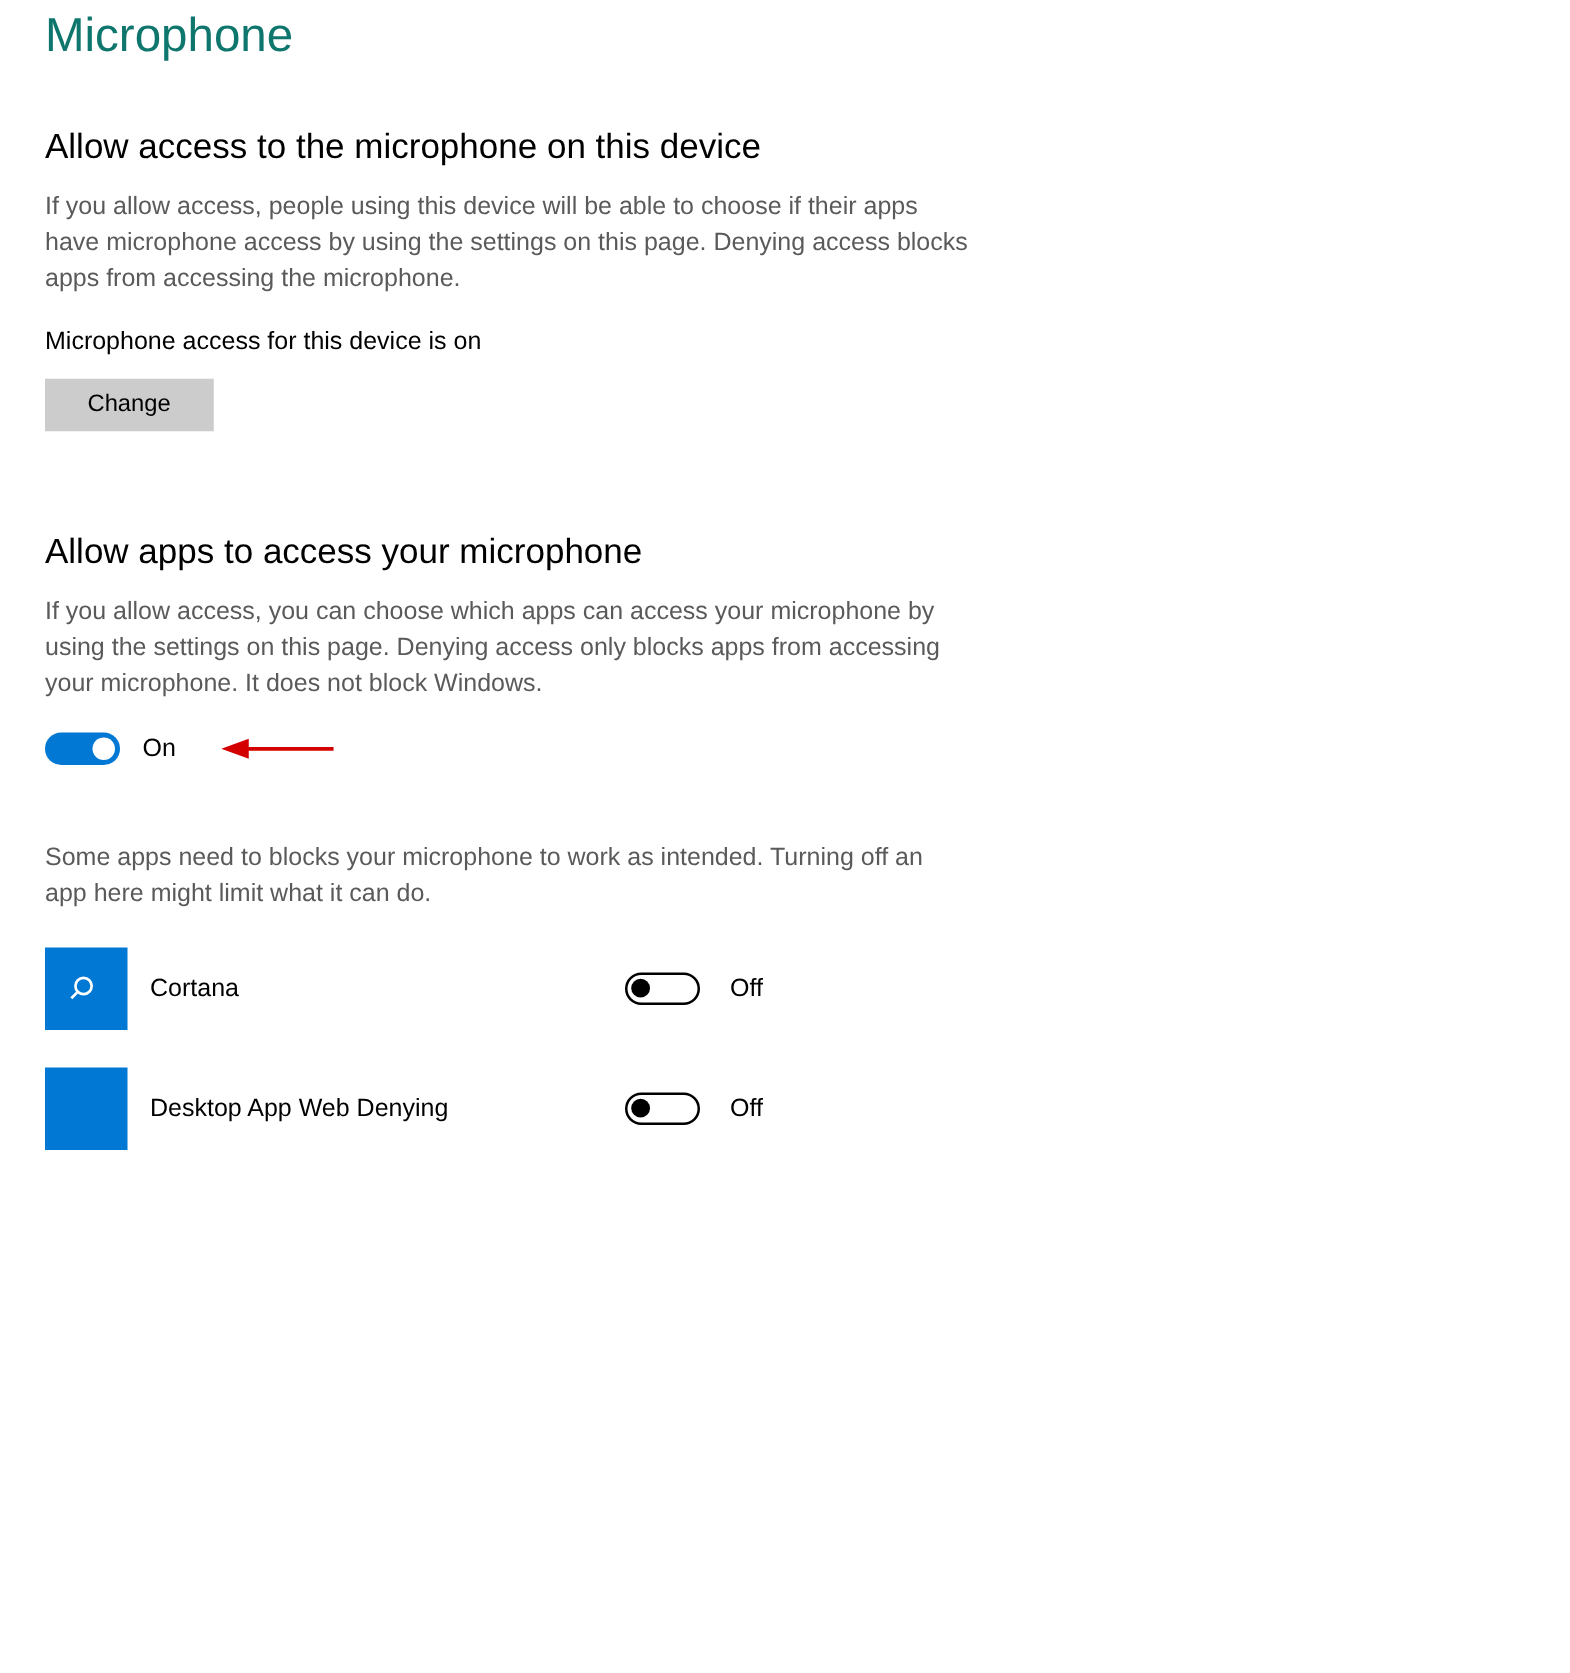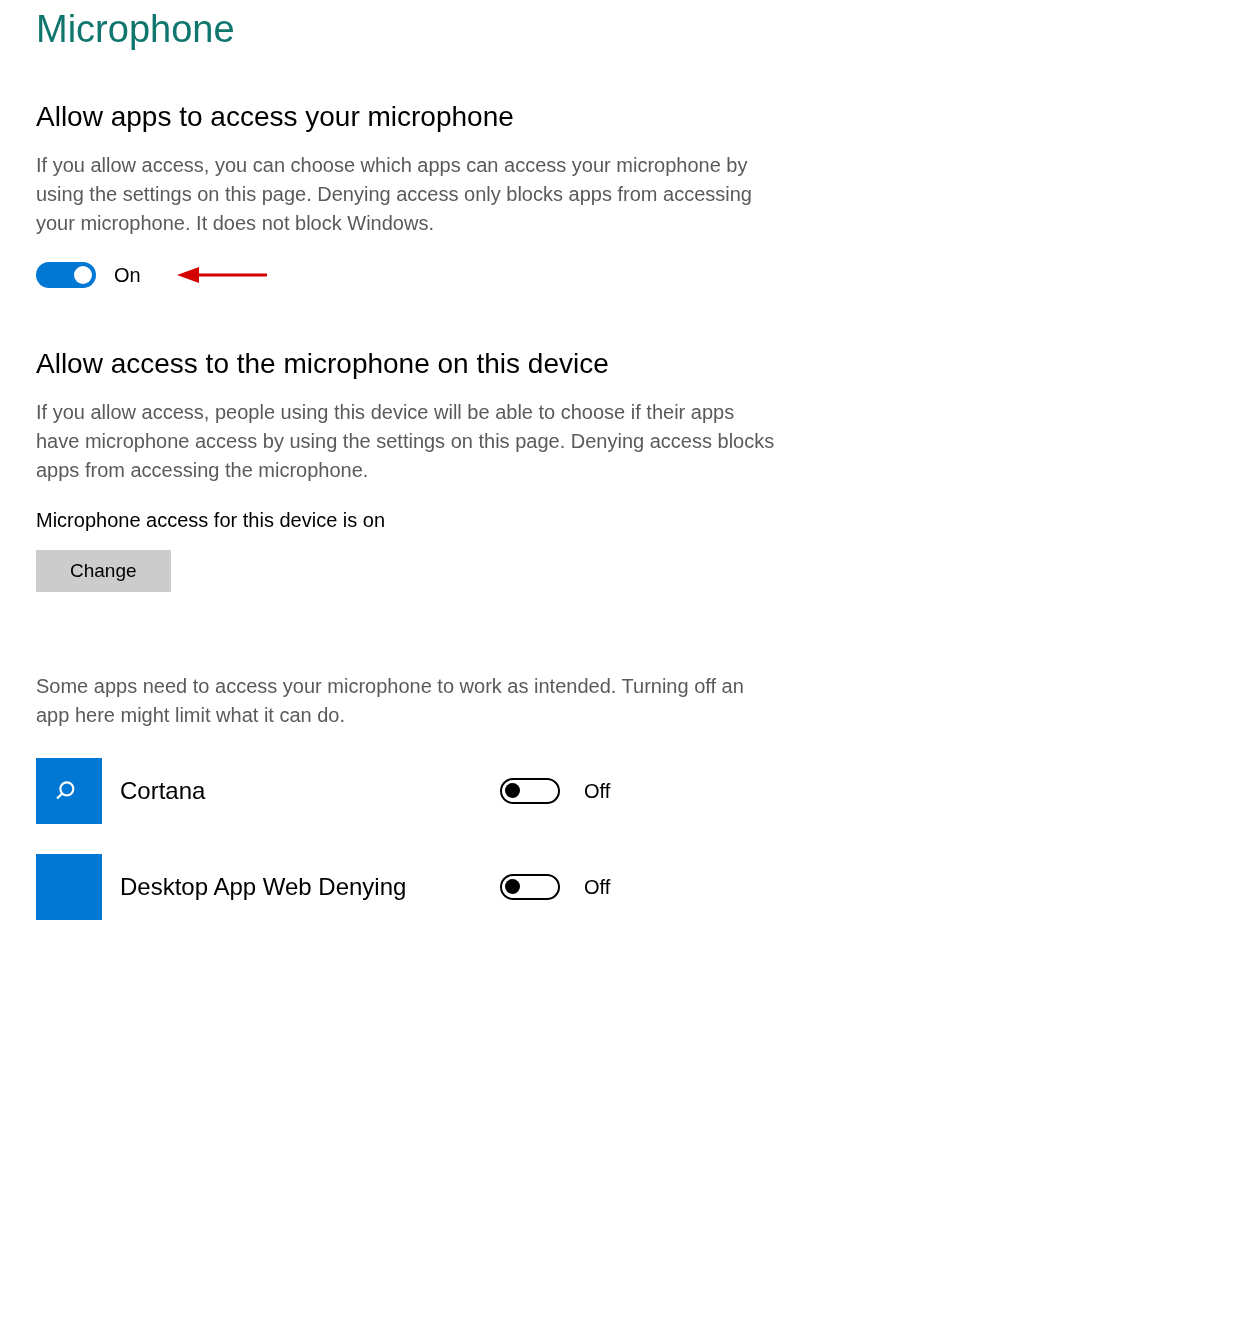--- a/index.html
+++ b/index.html
@@ -124,63 +124,63 @@
       display: flex;
       align-items: center;
       justify-content: center;
       flex-shrink: 0;
     }
     .app-icon svg {
       width: 26px;
       height: 26px;
     }
     .app-name {
-      font-size: 24px;
+      font-size: 20px;
       color: #000;
       margin-left: 18px;
       width: 380px;
     }
     .app-toggle-wrap {
       display: flex;
       align-items: center;
       gap: 24px;
     }
   </style>
 </head>
 <body>
 
 <div class="container">
   <h1 class="page-title">Microphone</h1>
+
+  <div class="section">
+    <h2 class="section-heading">Allow access to the microphone on this device</h2>
+    <p class="section-body">If you allow access, people using this device will be able to choose if their apps have microphone access by using the settings on this page. Denying access blocks apps from accessing the microphone.</p>
+    <p class="status-line">Microphone access for this device is on</p>
+    <button class="btn-change">Change</button>
+  </div>
 
   <div class="section section-apps">
     <h2 class="section-heading">Allow apps to access your microphone</h2>
     <p class="section-body">If you allow access, you can choose which apps can access your microphone by using the settings on this page. Denying access only blocks apps from accessing your microphone. It does not block Windows.</p>
     <div class="toggle-row">
       <div class="toggle on">
         <div class="knob"></div>
       </div>
       <span class="toggle-label">On</span>
       <span class="arrow">
         <svg width="90" height="24" viewBox="0 0 90 24">
           <line x1="90" y1="12" x2="14" y2="12" stroke="#d40000" stroke-width="3"></line>
           <polygon points="0,12 22,4 22,20" fill="#d40000"></polygon>
         </svg>
       </span>
     </div>
   </div>
 
-  <div class="section">
-    <h2 class="section-heading">Allow access to the microphone on this device</h2>
-    <p class="section-body">If you allow access, people using this device will be able to choose if their apps have microphone access by using the settings on this page. Denying access blocks apps from accessing the microphone.</p>
-    <p class="status-line">Microphone access for this device is on</p>
-    <button class="btn-change">Change</button>
-  </div>
-
   <div class="section" style="margin-bottom:0;">
-    <p class="section-body">Some apps need to access your microphone to work as intended. Turning off an app here might limit what it can do.</p>
+    <p class="section-body">Some apps need to blocks your microphone to work as intended. Turning off an app here might limit what it can do.</p>
 
     <div class="app-list">
 
       <div class="app-row">
         <div class="app-icon">
           <svg viewBox="0 0 24 24" fill="none" stroke="#fff" stroke-width="2">
             <circle cx="10" cy="10" r="6"></circle>
             <line x1="5.5" y1="14.5" x2="1" y2="19"></line>
           </svg>
         </div>

